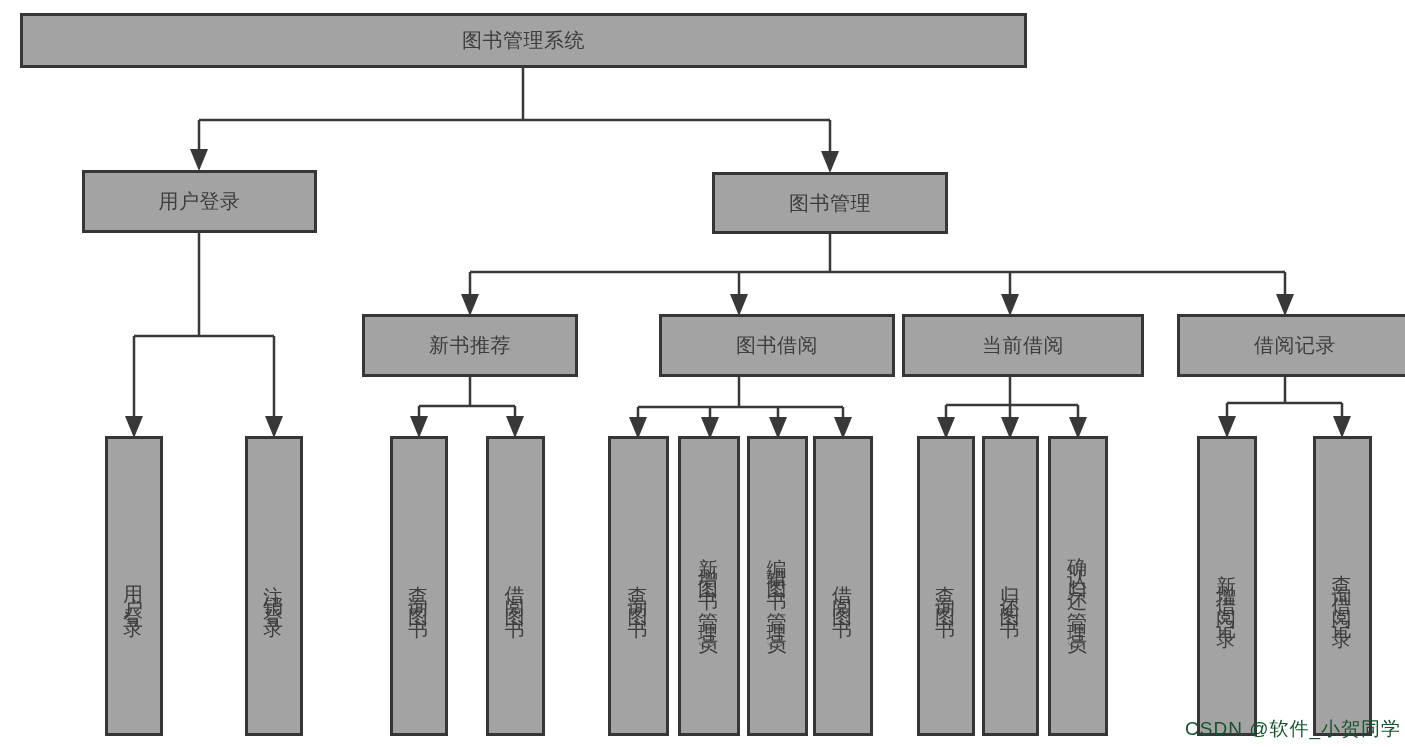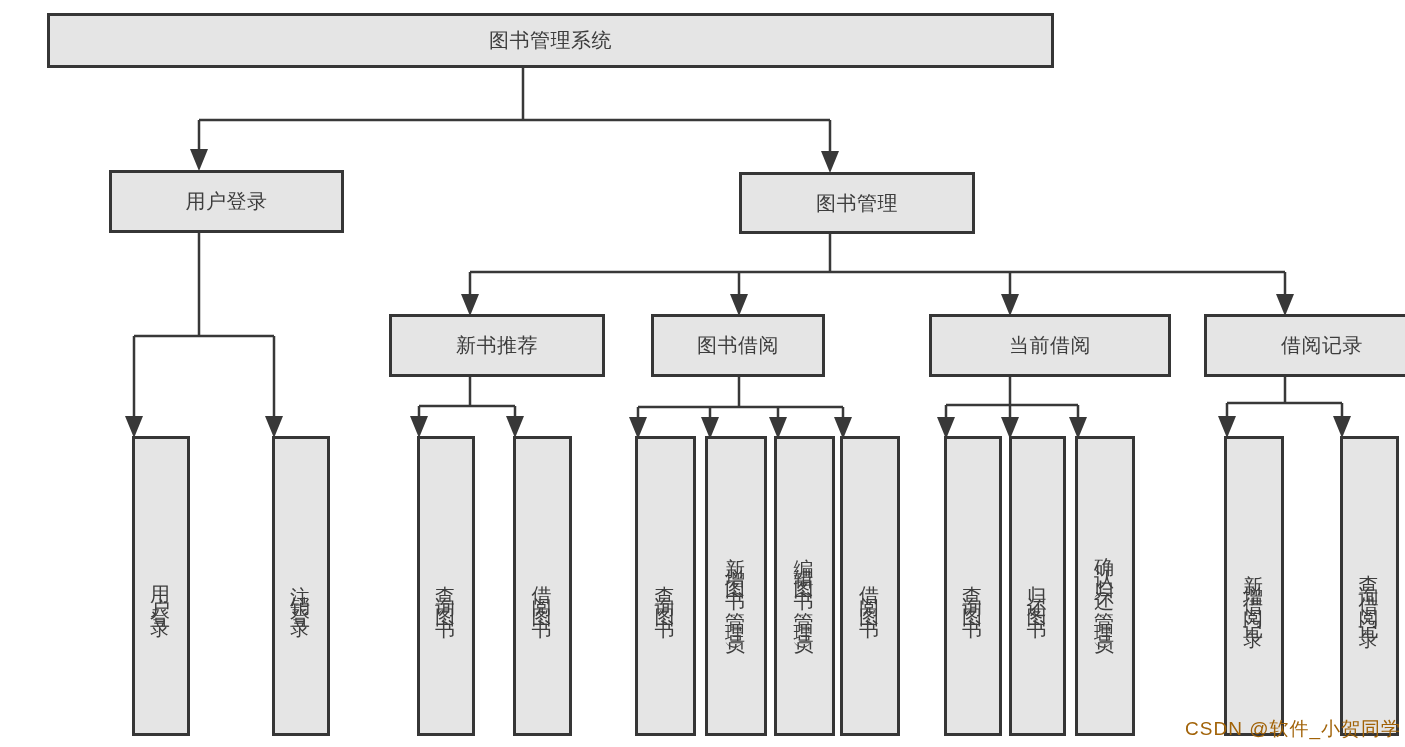--- a/index.html
+++ b/index.html
@@ -2,31 +2,31 @@
 <html><head>
 <meta charset="utf-8">
 <style>
   html,body{margin:0;padding:0;background:#fff;}
   .stage{
     position:relative;width:1405px;height:747px;background:#ffffff;overflow:hidden;
     font-family:"Liberation Sans","DejaVu Sans",sans-serif;
   }
   .lines{position:absolute;left:0;top:0;}
   .box{
-    position:absolute;box-sizing:border-box;background:#e5e5e5;
+    position:absolute;box-sizing:border-box;background:#a3a3a3;
     border:3px solid #363636;display:flex;align-items:center;justify-content:center;
-    color:#3d3d3d;z-index:2;margin-left:27px;
+    color:#3d3d3d;z-index:2;
   }
   .box span{font-size:20px;letter-spacing:0.5px;white-space:nowrap;}
   .v span{
     writing-mode:vertical-rl;text-orientation:mixed;
     letter-spacing:11px;padding-top:11px;
   }
   .watermark{
-    position:absolute;right:4px;bottom:5px;font-size:19px;color:#a16207;
+    position:absolute;right:4px;bottom:5px;font-size:19px;color:#14532d;
     letter-spacing:1px;z-index:5;
   }
 </style>
 </head>
 <body>
 
 <div class="stage">
 
   <svg class="lines" width="1405" height="747" viewBox="0 0 1405 747">
     <g stroke="#383838" stroke-width="2.5" fill="none">
@@ -75,21 +75,21 @@
   <div class="box h" style="left:82px;top:170px;width:235px;height:63px">
     <span>用户登录</span>
   </div>
   <div class="box h" style="left:362px;top:314px;width:216px;height:63px">
     <span>新书推荐</span>
   </div>
 
   <div class="box h" style="left:712px;top:172px;width:236px;height:62px">
     <span>图书管理</span>
   </div>
-  <div class="box h" style="left:624px;top:314px;width:174px;height:63px">
+  <div class="box h" style="left:659px;top:314px;width:236px;height:63px">
     <span>图书借阅</span>
   </div>
   <div class="box h" style="left:902px;top:314px;width:242px;height:63px">
     <span>当前借阅</span>
   </div>
   <div class="box h" style="left:1177px;top:314px;width:236px;height:63px">
     <span>借阅记录</span>
   </div>
 
   <div class="box v" style="left:105px;top:436px;width:58px;height:300px">

